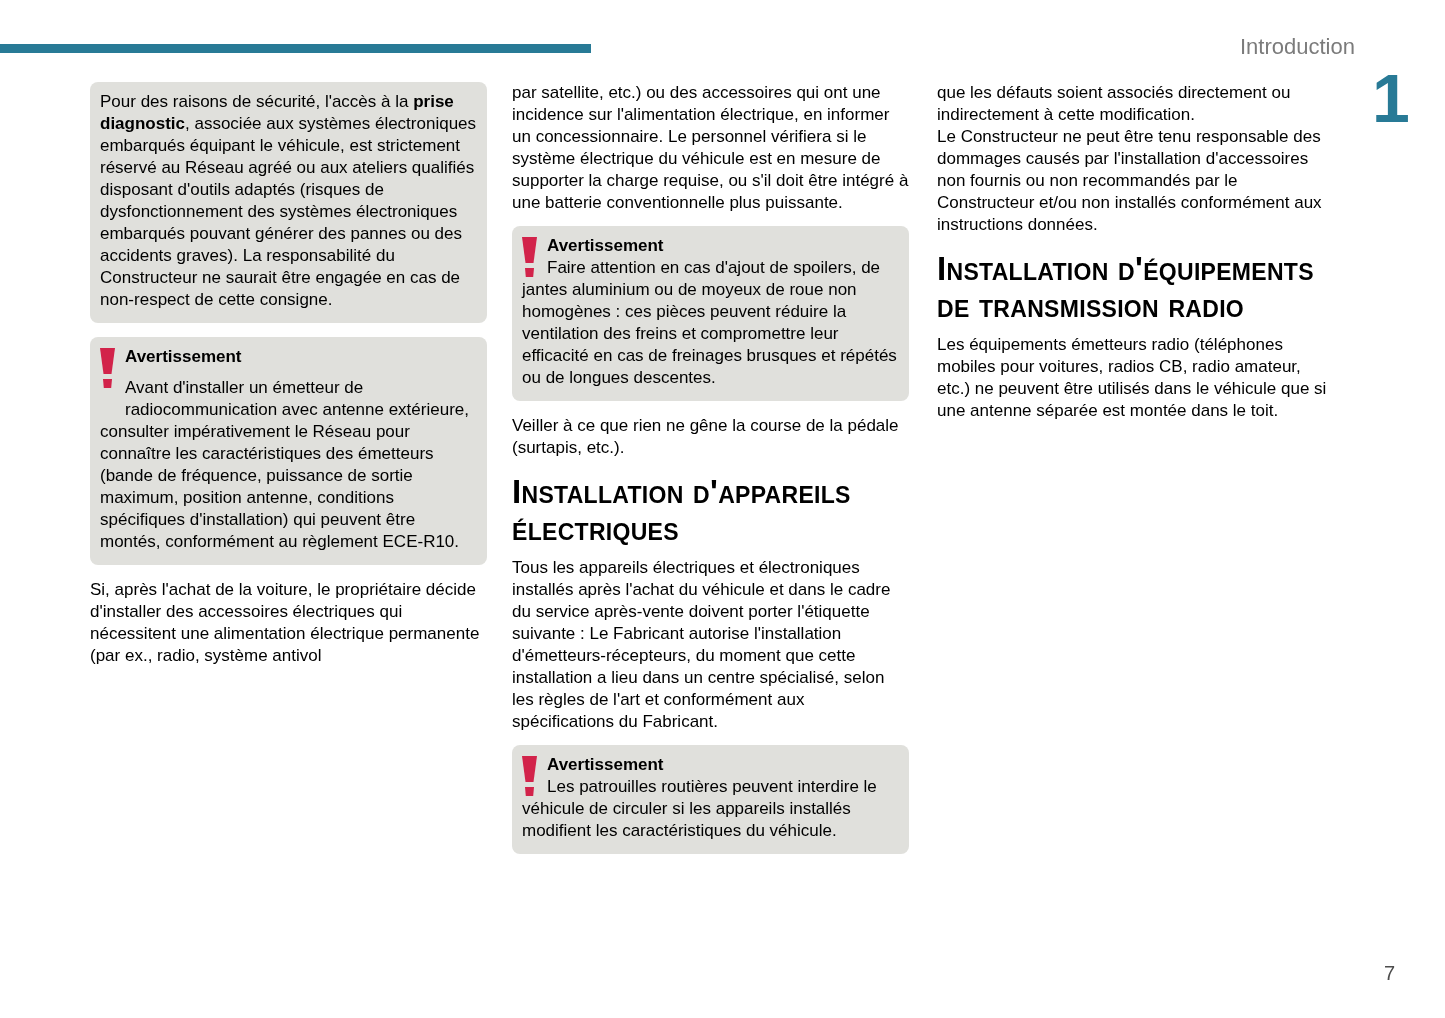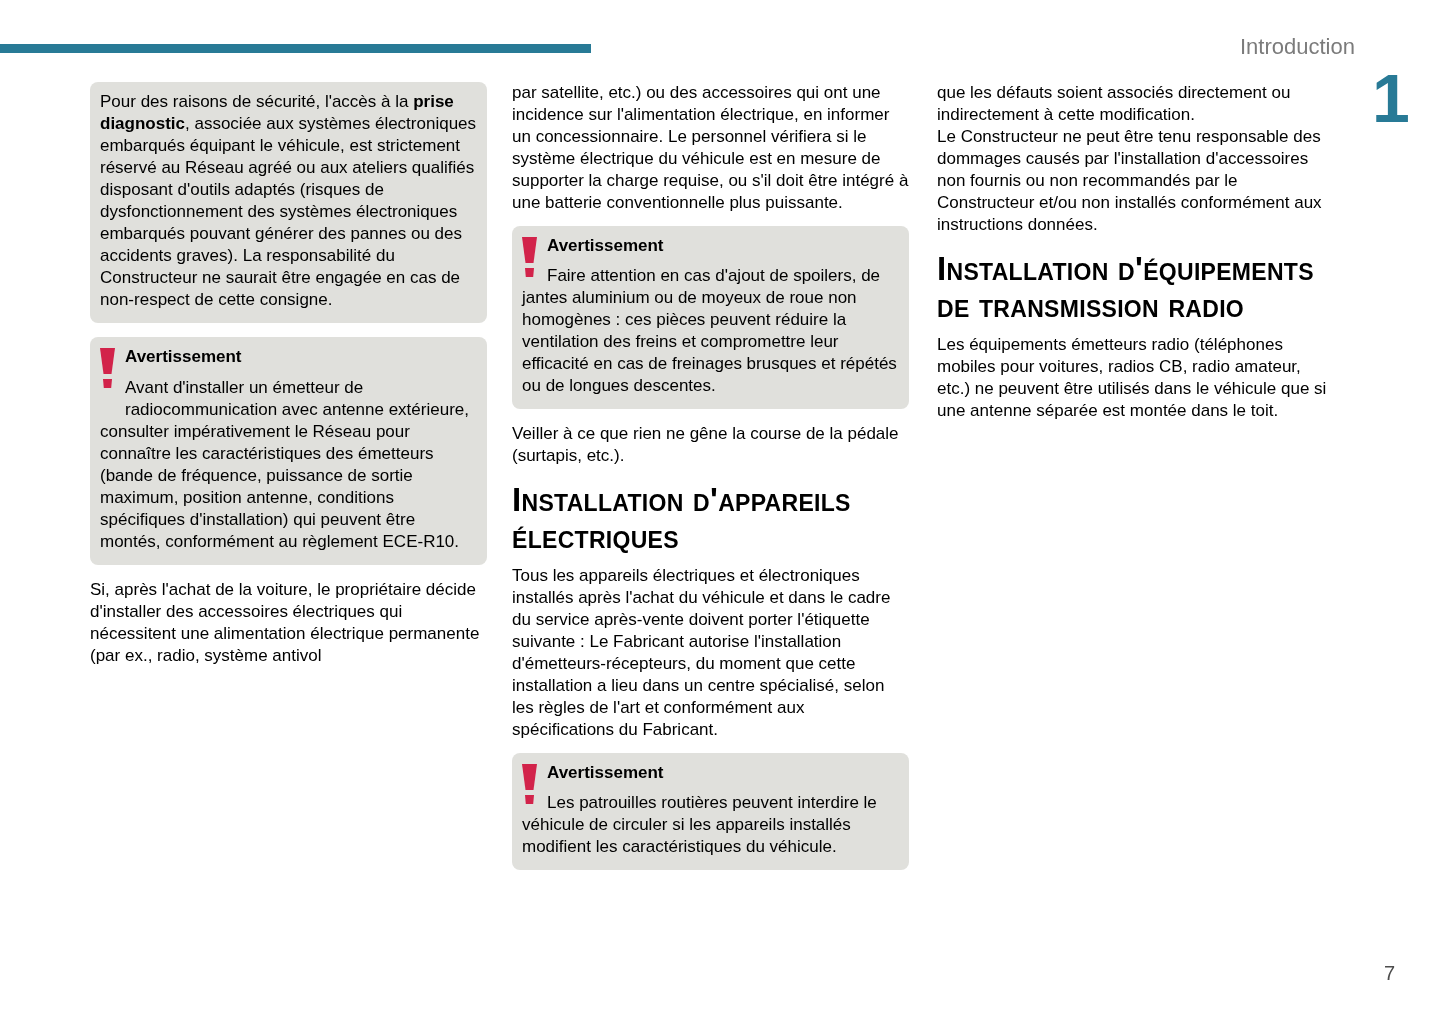--- a/index.html
+++ b/index.html
@@ -58,21 +58,21 @@
   .warn-float {
     float: left;
     width: 25px;
   }
   .warn-float.tall { height: 54px; }
   .warn-float.short { height: 44px; }
   .warn-icon-svg { display: block; margin-top: 2px; }
 
   .warn-title { font-weight: bold; }
   .warn-subtitle { font-weight: bold; margin-top: 10px; }
-  .warn-body { margin-top: 8px; }
+  .warn-body { margin-top: 0; }
   .warn-body.spaced { margin-top: 9px; }
 
   .section-title {
     font-size: 33px;
     font-weight: bold;
     font-variant: small-caps;
     line-height: 37px;
     letter-spacing: 0.3px;
     margin: 14px 0 10px 0;
   }

